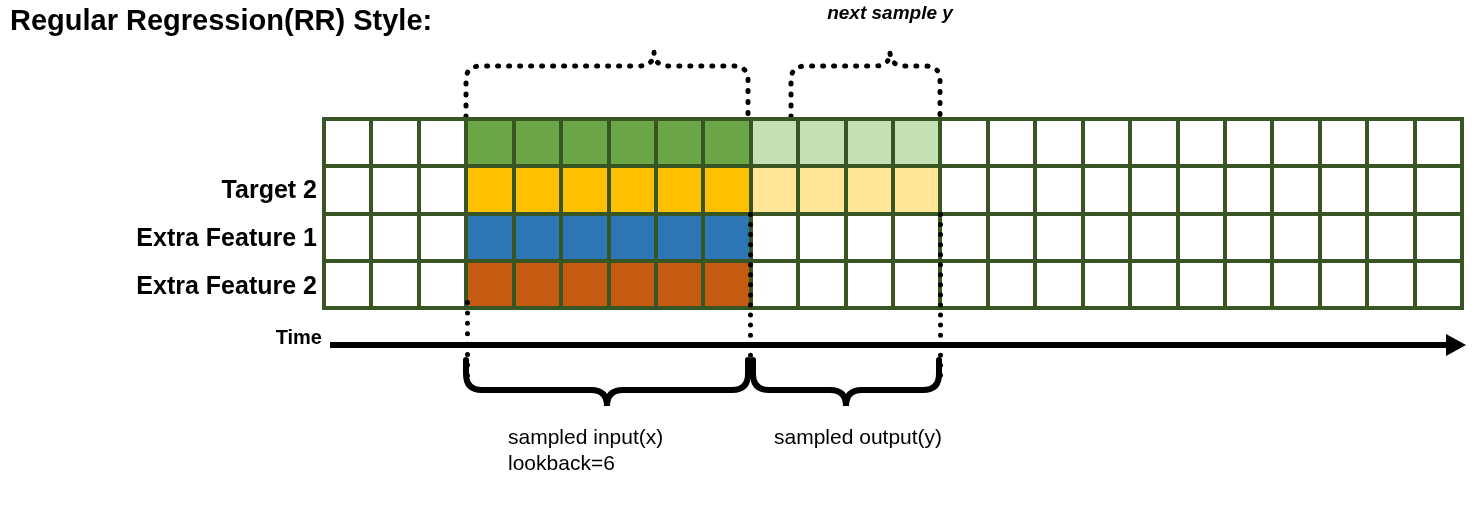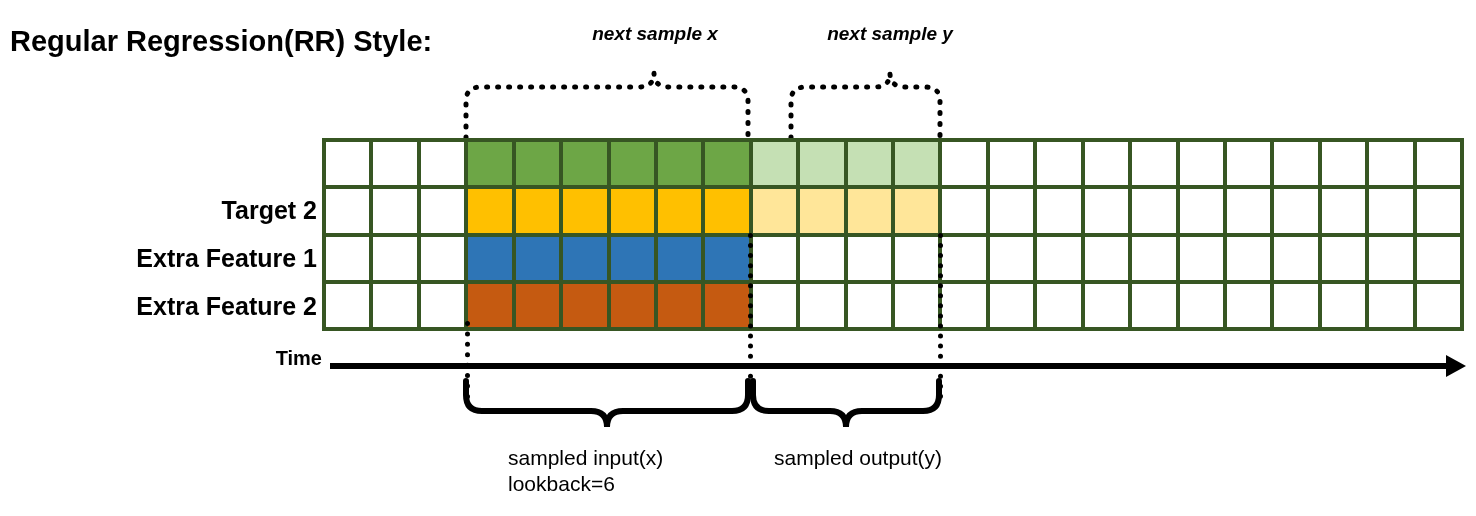--- a/index.html
+++ b/index.html
@@ -3,21 +3,21 @@
 <meta charset="utf-8">
 <style>
   html,body{margin:0;padding:0;}
   body{
     width:1476px;height:516px;
     background:#ffffff;
     font-family:"Liberation Sans", sans-serif;
     position:relative;
     overflow:hidden;
   }
-  #stage{position:absolute;left:0;top:0;width:1476px;height:424px;margin-top:21px;}
+  #stage{position:absolute;left:0;top:0;width:1476px;height:424px;}
 
   .title{
     position:absolute;left:10px;top:4px;
     font-size:29px;font-weight:700;color:#000;
     white-space:nowrap;
   }
 
   
   .row-label{
     position:absolute;
@@ -82,21 +82,20 @@
   }
   .caption div{display:block;}
 </style>
 </head>
 <body>
 
 <div id="stage">
 
   <div class="title">Regular Regression(RR) Style:</div>
 
-  <div class="brace-cap" style="left:555px;top:2px;width:200px;">next sample x</div>
   <div class="brace-cap" style="left:790px;top:2px;width:200px;">next sample y</div>
 
   <svg class="ov" viewBox="0 0 1476 516">
 
     <path d="M 466,117 L 466,80 Q 466,66 481,66 L 639,66 Q 654,66 654,52 Q 654,66 669,66 L 733,66 Q 748,66 748,80 L 748,117" fill="none" stroke="#000" stroke-width="5" stroke-linecap="round" stroke-dasharray="1 10"></path>
 
     <path d="M 791,117 L 791,80 Q 791,66 806,66 L 875,66 Q 890,66 890,52 Q 890,66 905,66 L 925,66 Q 940,66 940,80 L 940,117" fill="none" stroke="#000" stroke-width="5" stroke-linecap="round" stroke-dasharray="1 10"></path>
   </svg>
 
   <div class="row-label" style="top:165px;">Target 2</div>

